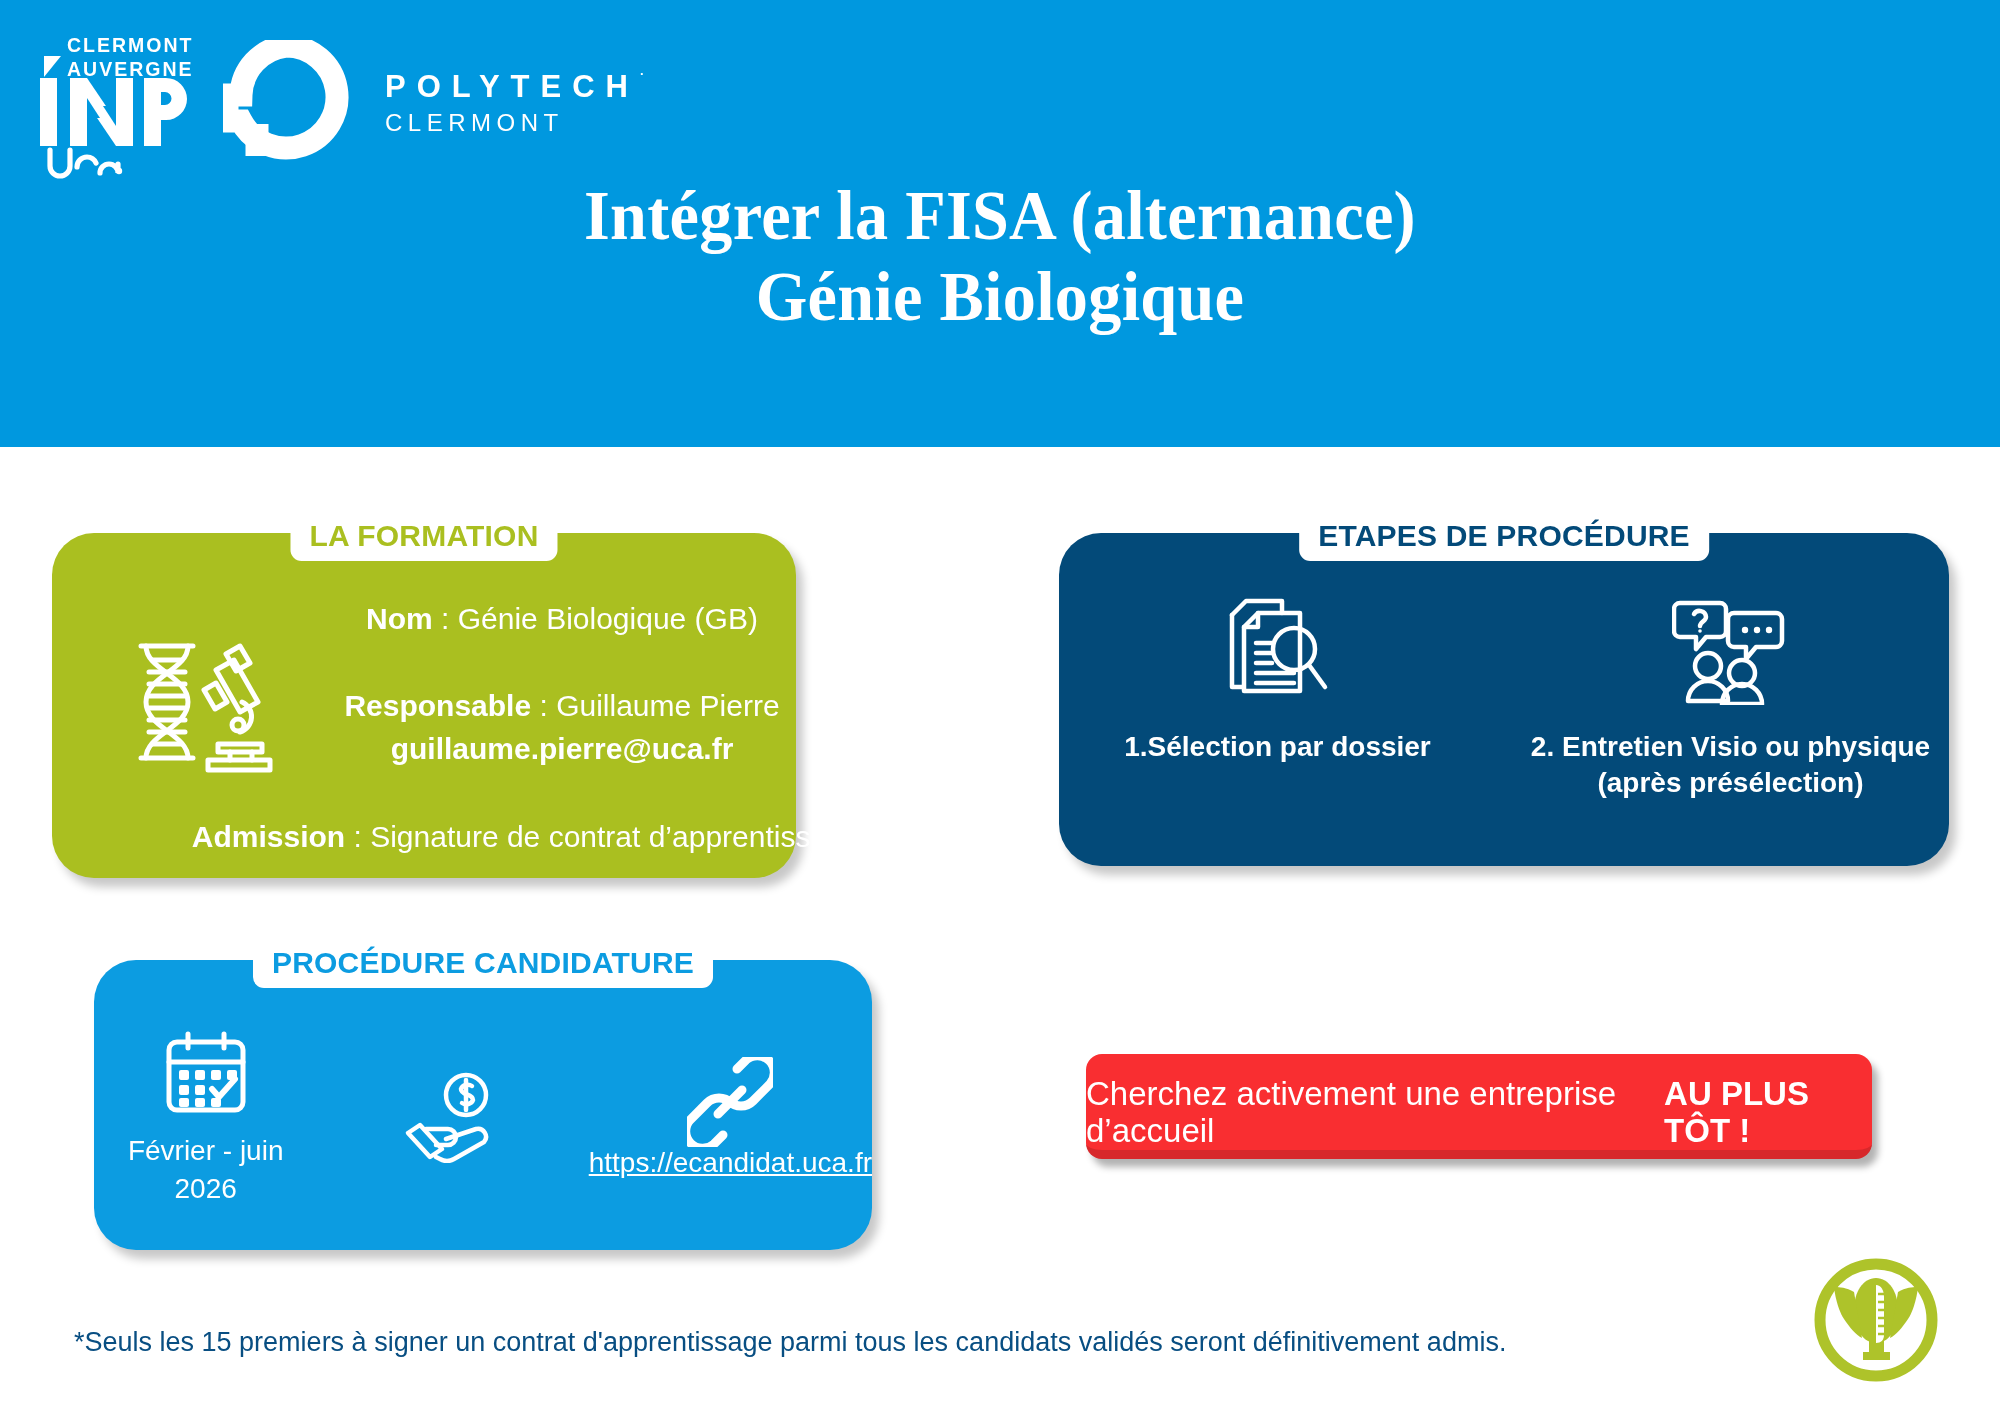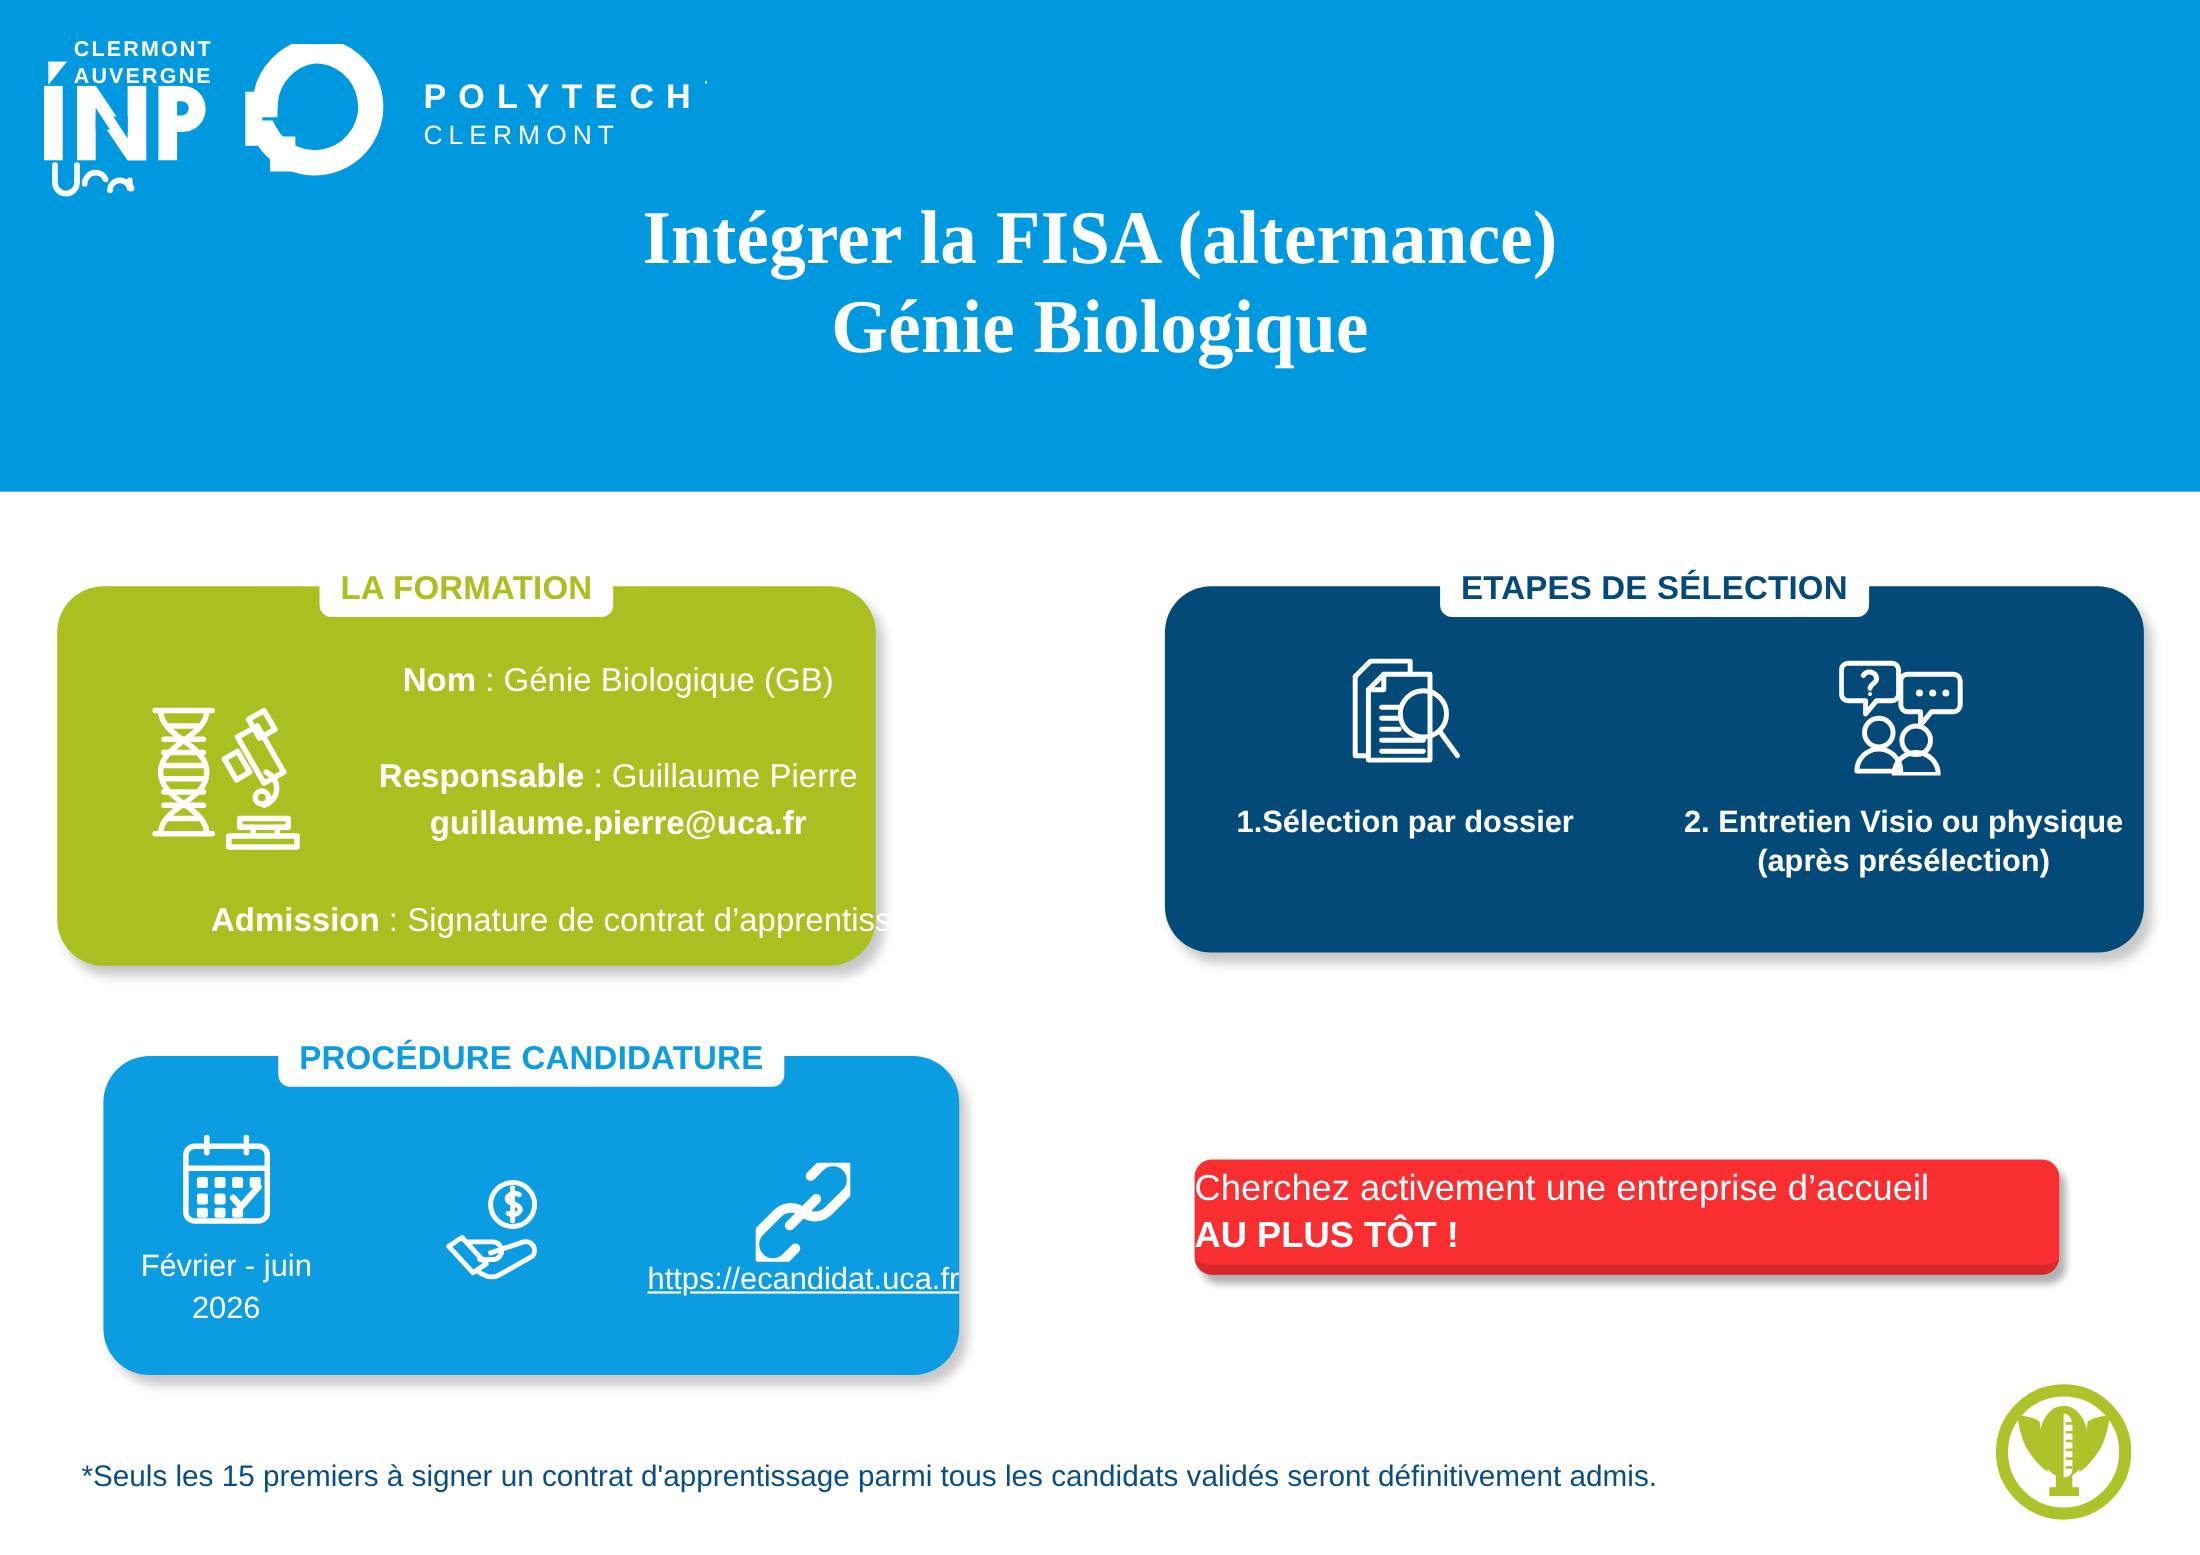--- a/index.html
+++ b/index.html
@@ -255,22 +255,22 @@
     left: 1086px;
     top: 1054px;
     width: 786px;
     height: 105px;
     background: #F92E31;
     border-radius: 16px;
     box-shadow: 6px 8px 7px rgba(0,0,0,0.3);
     border-bottom: 9px solid #D7282B;
     box-sizing: border-box;
     display: flex;
-    flex-direction: column;
-    align-items: flex-start;
+    flex-direction: row;
+    align-items: flex-end;
     justify-content: center;
     color: #ffffff;
   }
   .rb-line1 { font-size: 33px; line-height: 1.12; }
   .rb-line2 { font-size: 33px; font-weight: bold; line-height: 1.12; margin-top: 6px; }
 
   
   .footnote {
     position: absolute;
     left: 74px;
@@ -384,21 +384,21 @@
       </div>
       <div class="fl-row fl-mail">guillaume.pierre@uca.fr</div>
       <div class="fl-row fl-adm">
         <span class="lbl">Admission</span><span> : Signature de contrat d’apprentissage*</span>
       </div>
     </div>
   </div>
 </div>
 
 <div class="card card-selection">
-  <div class="card-badge">ETAPES DE SÉLECTION</div>
+  <div class="card-badge">ETAPES DE PROCÉDURE</div>
 
   <div class="selection-cols">
 
     <div class="sel-col">
       <div class="sel-icon">
         <svg width="112" height="108" viewBox="0 0 112 108" aria-hidden="true">
           <g fill="none" stroke="#fff" stroke-width="4.5" stroke-linejoin="round" stroke-linecap="round">
             <path d="M10 18 l14 -14 h36 v12"></path>
             <path d="M10 18 v72 h10"></path>
             <path d="M22 30 l14 -14 h42 v78 h-56 Z"></path>

